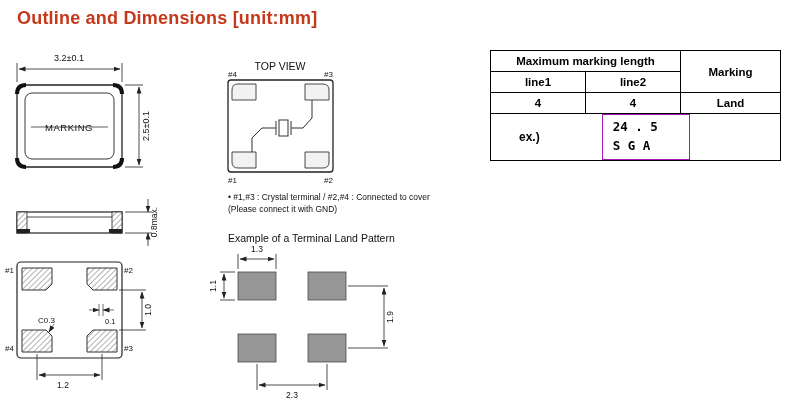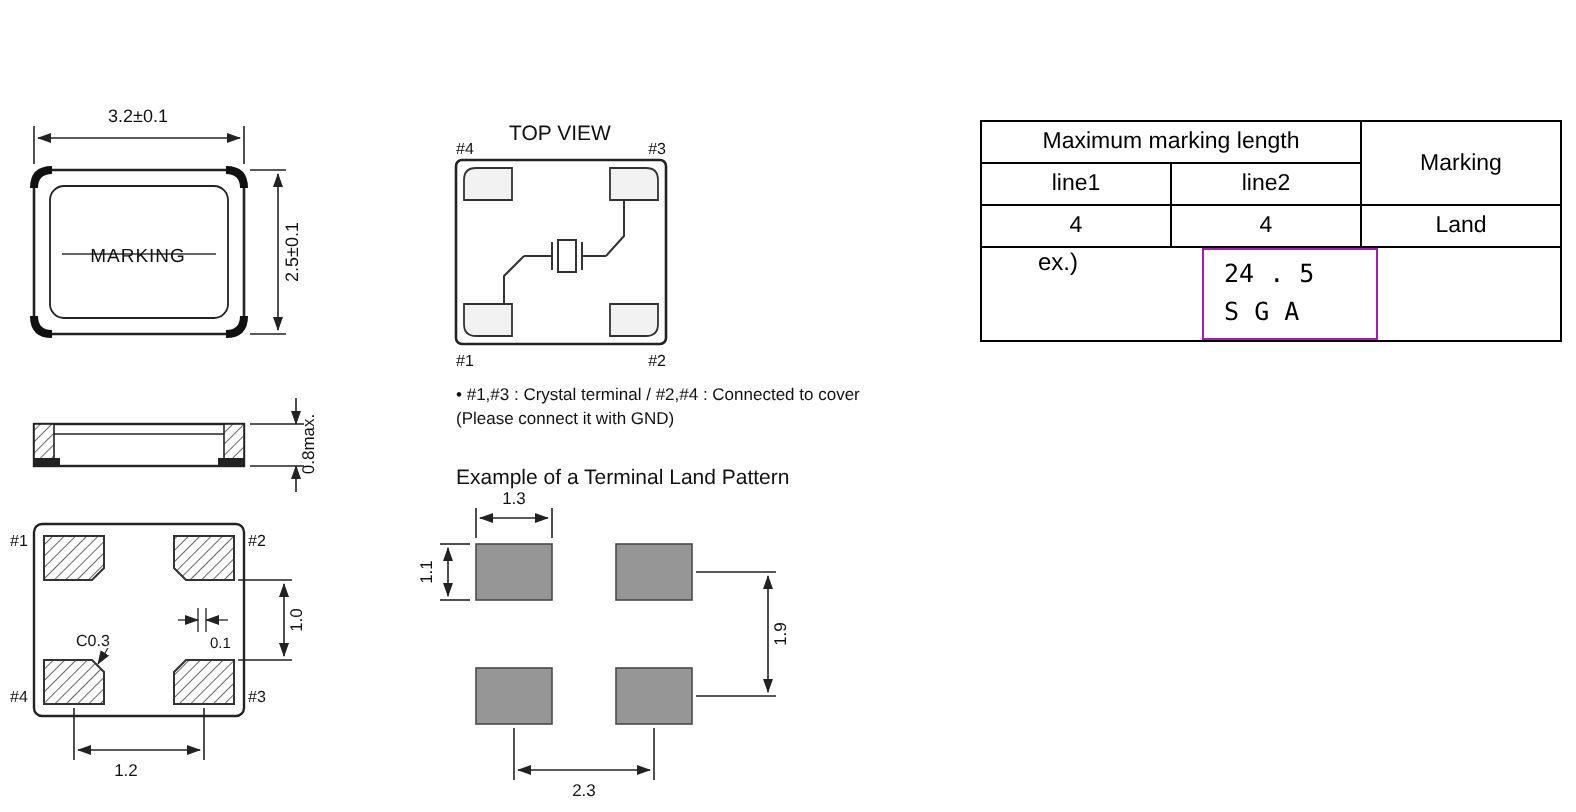--- a/index.html
+++ b/index.html
@@ -1,33 +1,34 @@
 <!DOCTYPE html>
 <html><head>
 <meta charset="utf-8">
 <style>
   * { margin:0; padding:0; box-sizing:border-box; }
   html,body { width:788px; height:406px; background:#fff; font-family:"Liberation Sans",sans-serif; }
   .canvas { position:relative; width:788px; height:406px; background:#ffffff; overflow:hidden; }
   .page-title { position:absolute; left:17px; top:8px; font-size:18px; font-weight:bold; color:#c5391b; letter-spacing:0.2px; }
   .drawing { position:absolute; left:0; top:0; }
-  .mtable-wrap { position:absolute; left:490px; top:60px; }
+  .mtable-wrap { position:absolute; left:490px; top:50px;font-weight:bold; }
   table.mtable { border-collapse:collapse; font-size:11.5px; color:#000; table-layout:fixed; }
   table.mtable td { border:1px solid #000; text-align:center; vertical-align:middle; padding:0 4px; height:21px; }
   td.ex-cell { height:66px; }
-  .ex-wrap { display:flex; }
+  .ex-wrap { display:flex; align-items:center; }
   .ex-label { margin-left:24px; font-size:12px; }
   .ex-box { margin-left:62px; border:1px solid #a21caf; width:88px; padding:3px 0 3px 10px; text-align:left;
             font-family:"DejaVu Sans Mono",monospace; font-size:12.5px; line-height:1.5; }
 </style>
 </head>
 <body>
 
 <div class="canvas">
 
+  <div class="page-title" style="color: rgb(197, 57, 27);">Outline and Dimensions [unit:mm]</div>
 
   <svg class="drawing" width="480" height="406" viewBox="0 0 480 406">
     <defs>
       <pattern id="hatch" patternUnits="userSpaceOnUse" width="4" height="4" patternTransform="rotate(45)">
         <rect width="4" height="4" fill="#ffffff"></rect>
         <line x1="0" y1="0" x2="0" y2="4" stroke="#666" stroke-width="1"></line>
       </pattern>
       <marker id="ar" markerUnits="userSpaceOnUse" markerWidth="8" markerHeight="6" refX="6.5" refY="2.5" orient="auto-start-reverse">
         <path d="M0,0 L7,2.5 L0,5 Z" fill="#222"></path>
       </marker>

